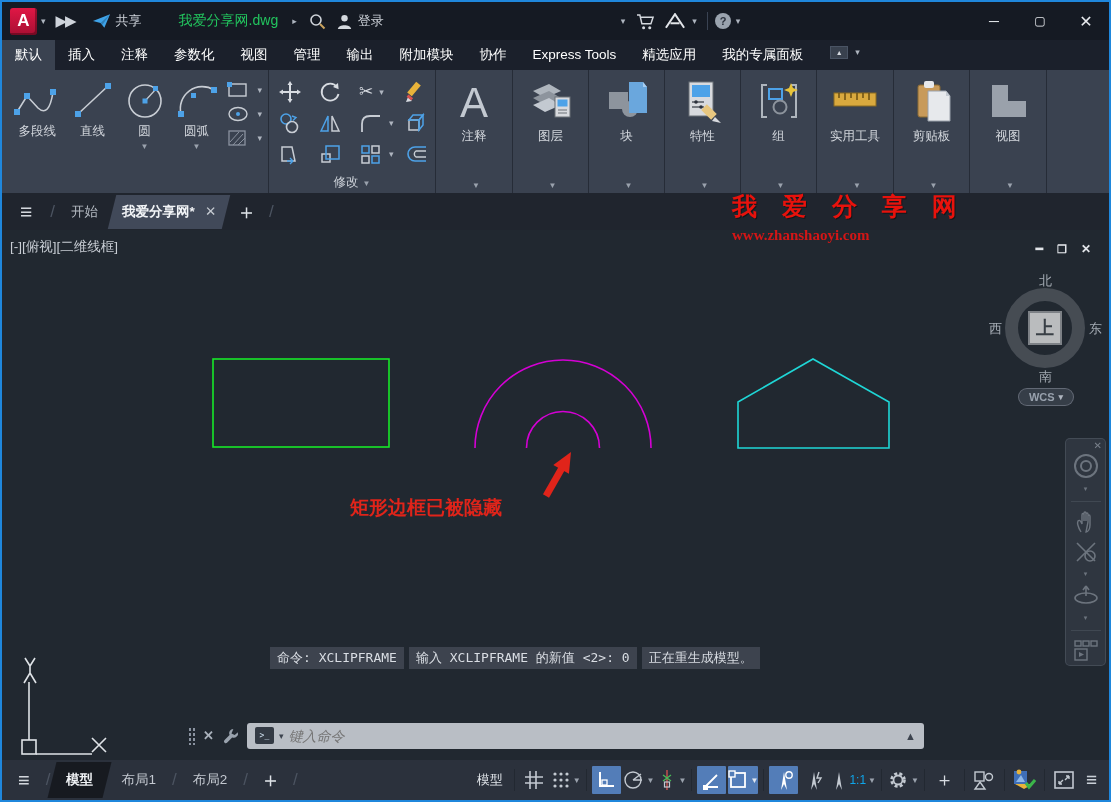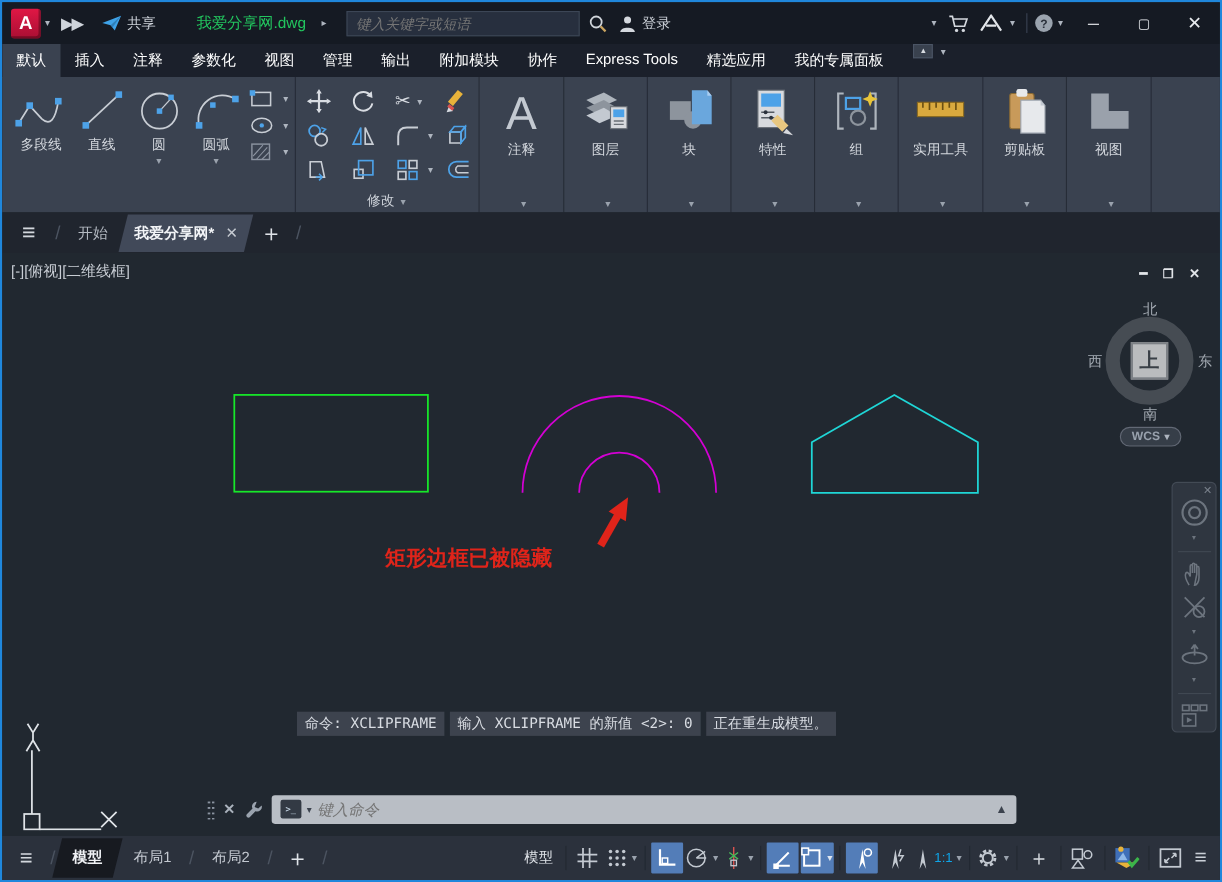--- a/index.html
+++ b/index.html
@@ -24,21 +24,21 @@
   .searchbox { position:relative; width:212px; height:23px; margin-left:14px; }
   .searchbox input { width:100%; height:100%; background:#272f3e; border:1px solid #3c4656;
     color:#8a93a2; font-style:italic; font-size:13px; padding:0 8px;
     font-family:"Liberation Sans",sans-serif; }
   .winbtns { position:absolute; right:0; top:0; height:38px; display:flex; align-items:center; }
   .winbtn { width:46px; text-align:center; color:#e7eaee; font-size:14px; }
   .divider-v { width:1px; height:18px; background:#3a4353; margin:0 6px; }
   svg.icon { display:block; }
   
   .tabrow { position:absolute; left:0; top:38px; width:1107px; height:30px;
-    background:#1b202b; display:flex; align-items:flex-start; }
+    background:#1b202b; display:flex; align-items:center; }
   .rtab { padding:6px 13px 7px 13px; font-size:13.5px; color:#ffffff; }
   .rtab.active { background:#3a4250; color:#fff; }
   .ribbon-toggle { margin-left:14px; margin-bottom:6px; display:flex; align-items:center; gap:3px; color:#b8bfc9; }
   .ribbon-toggle .box { width:18px; height:13px; background:#39414e; border:1px solid #4a5464;
      font-size:7px; color:#d7dbe1; text-align:center; line-height:12px; }
   
   .ribbon { position:absolute; left:0; top:68px; width:1107px; height:123px; background:#3a4250; display:flex; }
   .panel { position:relative; height:123px; border-right:1px solid #262c37; }
   .panel-footer { position:absolute; bottom:2px; left:0; width:100%; text-align:center;
     font-size:12.5px; color:#ccd1d8; }
@@ -141,23 +141,20 @@
     <span class="chev">▶▶</span>
     <span class="tb-item">
       <svg class="icon" width="19" height="16" viewBox="0 0 20 16">
           <path d="M1 8 L19 1 L13 15 L9 10 Z" fill="#3fa3e8"></path>
           <path d="M9 10 L19 1 L11 12 Z" fill="#2f7fb8"></path>
         </svg>
       <span>共享</span>
     </span>
     <span class="filename">我爱分享网.dwg</span>
     <span class="dd">▸</span>
-    <span class="searchbox">
-      <input placeholder="键入关键字或短语" style="">
-    </span>
     <svg class="icon" style="margin-left:8px" width="17" height="17" viewBox="0 0 17 17">
         <circle cx="7" cy="7" r="5" fill="none" stroke="#cfd4da" stroke-width="1.6"></circle>
         <line x1="11" y1="11" x2="15.5" y2="15.5" stroke="#c9a35f" stroke-width="2"></line>
       </svg>
     <span class="tb-item" style="margin-left:10px">
       <svg class="icon" width="17" height="17" viewBox="0 0 18 18">
           <circle cx="9" cy="5.5" r="3.4" fill="#d4d8de"></circle>
           <path d="M2 17 C2 11.5 16 11.5 16 17 Z" fill="#d4d8de"></path>
         </svg>
       <span>登录</span>
@@ -450,20 +447,24 @@
     <div class="panel" style="width:77px">
       <div class="bigbtn">
         <svg class="icon" width="48" height="46" viewBox="0 0 48 46">
             <polygon points="8,6 24,6 24,22 42,22 42,38 8,38" fill="#9aa1ab"></polygon>
           </svg>
         <span class="blabel">视图</span>
       </div>
       <div class="panel-footer"><span class="fdd">▼</span></div>
     </div>
 
+    <div class="watermark">
+      <div class="wm1" style="color: rgb(232, 18, 12);">我 爱 分 享 网</div>
+      <div class="wm2">www.zhanshaoyi.com</div>
+    </div>
   </div>
 
   <div class="filetabs">
     <span class="burger">≡</span>
     <span class="slash">/</span>
     <span class="ftab">开始</span>
     <span class="ftab active">
       <span>我爱分享网*</span>
       <span class="x">✕</span>
     </span>

